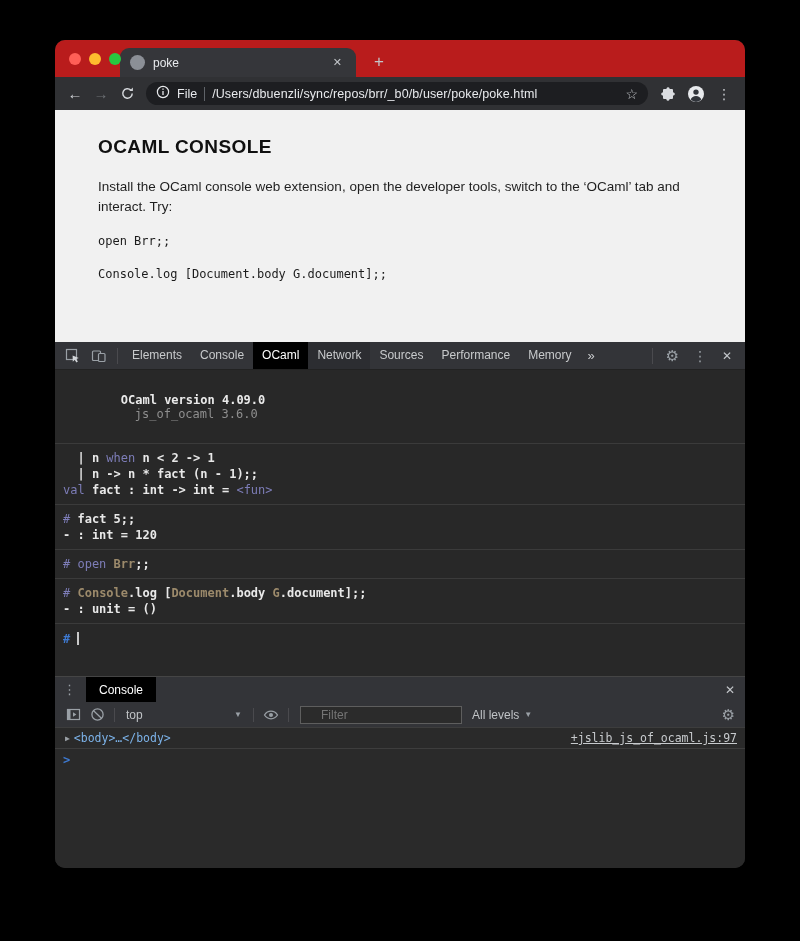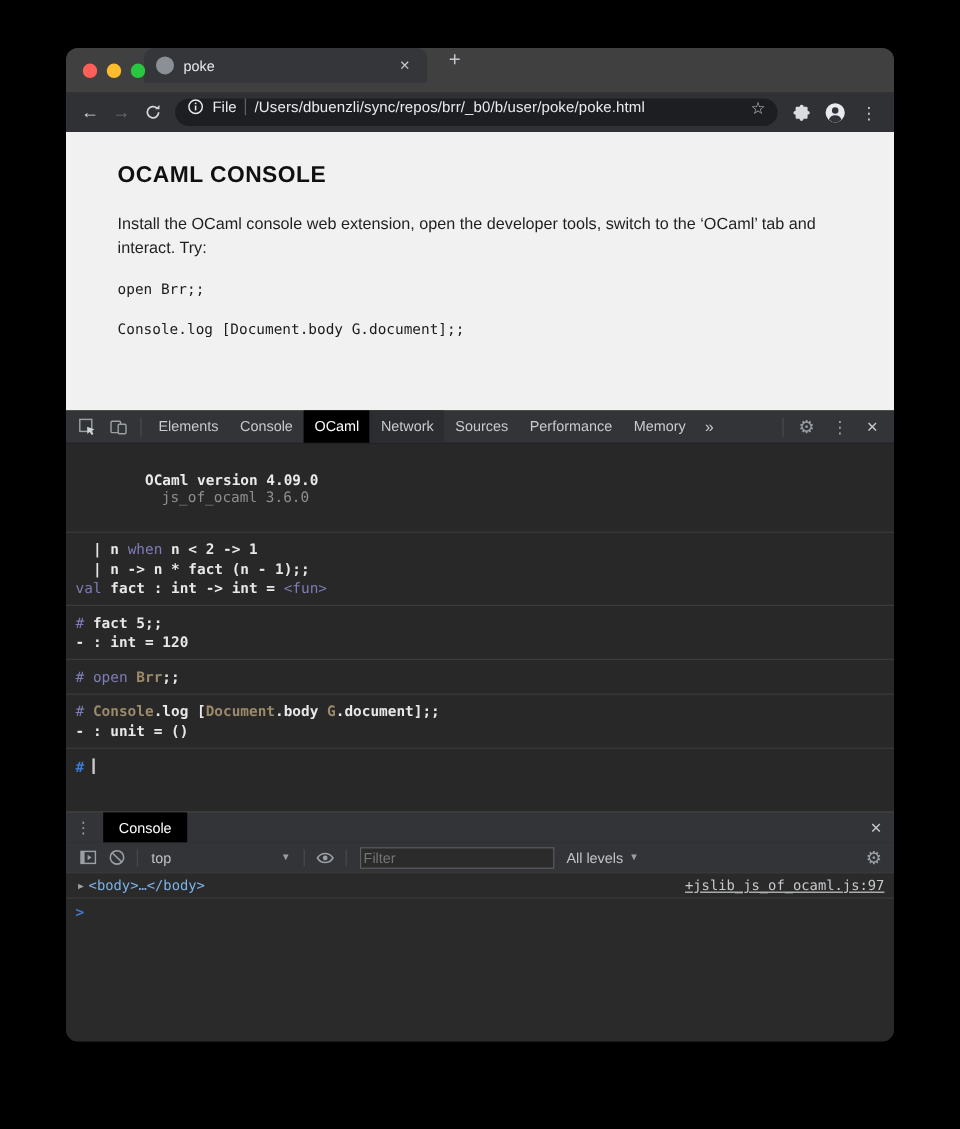--- a/index.html
+++ b/index.html
@@ -3,36 +3,36 @@
 <meta charset="utf-8">
 <style>
   * { box-sizing: border-box; margin: 0; padding: 0; }
   html,body { width:800px; height:941px; background:#000; font-family:"Liberation Sans",sans-serif; }
   .stage { position:relative; width:800px; height:941px; background:#000; overflow:hidden; }
   .window { position:absolute; left:55px; top:40px; width:690px; height:828px; border-radius:10px;
             overflow:hidden; display:flex; flex-direction:column; background:#2a2a2a;
             box-shadow:0 18px 45px rgba(0,0,0,.65); }
 
   
-  .tabstrip { flex:none; height:37px; background:#404040; position:relative; display:flex; }
+  .tabstrip { flex:none; height:37px; background:#b91c1c; position:relative; display:flex; align-items:flex-end; }
   .traffic { position:absolute; left:14px; top:13px; display:flex; gap:8px; }
   .light { width:12px; height:12px; border-radius:50%; }
   .tab { margin-left:65px; width:236px; height:29px; background:#35363a; border-radius:9px 9px 0 0;
          display:flex; align-items:center; padding:0 10px; gap:8px; }
   .favicon { width:15px; height:15px; border-radius:50%; background:radial-gradient(circle at 35% 35%, #b9bcc2 0 28%, #898d94 60%, #6e7publice 100%); background-color:#8b8f96; flex:none; }
   .tab-title { color:#e8eaed; font-size:12px; flex:1; }
   .tab-close { color:#c3c6ca; font-size:11px; padding:2px 4px; }
   .newtab { color:#c3c6ca; font-size:17px; margin:0 0 5px 14px; padding:0 4px; }
 
   
   .toolbar { flex:none; height:33px; background:#303134; display:flex; align-items:center; padding:0 8px; gap:2px; }
   .nav-btn { width:24px; text-align:center; font-size:15px; color:#d2d5d9; }
   .nav-btn.disabled { color:#6d7175; }
   .reload svg { display:block; margin:0 auto; }
-  .omnibox { flex:1; height:23px; background:#1d1e21; border-radius:12px; display:flex; 
+  .omnibox { flex:1; height:23px; background:#1d1e21; border-radius:12px; display:flex; align-items:center;
              padding:0 10px; gap:7px; margin:0 5px; color:#e8eaed; font-size:12.5px; min-width:0; }
   .omni-sep { width:1px; height:14px; background:#5f6368; flex:none; }
   .omni-url { flex:1; white-space:nowrap; overflow:hidden; letter-spacing:.1px; }
   .star { color:#c0c3c7; font-size:14px; flex:none; }
   .tb-icon { width:26px; text-align:center; color:#c3c6ca; font-size:14px; }
   .tb-icon svg { display:block; margin:0 auto; }
 
   
   .page { flex:none; height:232px; background:#f1f1f1; padding:23px 40px 0 43px; color:#1f1f1f; overflow:hidden; }
   .page h1 { font-size:19px; font-weight:bold; letter-spacing:.4px; color:#101010; margin:3px 0 19px; }
@@ -80,21 +80,21 @@
   .drawer-close { margin-left:auto; color:#c3c6ca; font-size:12px; padding:0 10px; }
 
   .drawer-toolbar { flex:none; height:26px; background:#333438; border-bottom:1px solid #3d3d3d;
                     display:flex; align-items:center; padding:0 6px; font-size:12px; color:#c0c3c6; }
   .ct-icon { width:24px; display:flex; justify-content:center; }
   .ct-sep { width:1px; height:14px; background:#4a4a4e; margin:0 5px; flex:none; }
   .ctx-dd { width:128px; display:flex; align-items:center; padding:0 6px; }
   .ctx-dd .lbl { flex:1; }
   .dd-arrow { font-size:8px; color:#9aa0a6; }
   .filter-input { width:162px; height:18px; background:#2b2b2b; border:1px solid #5e5e5e; color:#c7c7c7;
-                  font-size:12px; padding:0 2px; margin:0 6px; font-family:"Liberation Sans",sans-serif; }
+                  font-size:12px; padding:0 20px; margin:0 6px; font-family:"Liberation Sans",sans-serif; }
   .levels-dd { display:flex; align-items:center; gap:5px; padding:0 4px; }
   .ct-gear { margin-left:auto; color:#9aa0a6; font-size:15px; padding:0 4px; }
 
   .console-msg { flex:none; height:21px; background:#2a2a2a; border-bottom:1px solid #3d3d3d;
                  display:flex; align-items:center; padding:0 8px;
                  font-family:"DejaVu Sans Mono",monospace; font-size:11.5px; }
   .twisty { color:#9aa0a6; font-size:8px; margin:0 4px 0 2px; }
   .tagtext { color:#7cb2e8; }
   .msg-link { margin-left:auto; color:#c7cacd; text-decoration:underline; }
   .console-prompt { flex:none; height:21px; background:#2a2a2a; display:flex; align-items:center; padding:0 8px;

